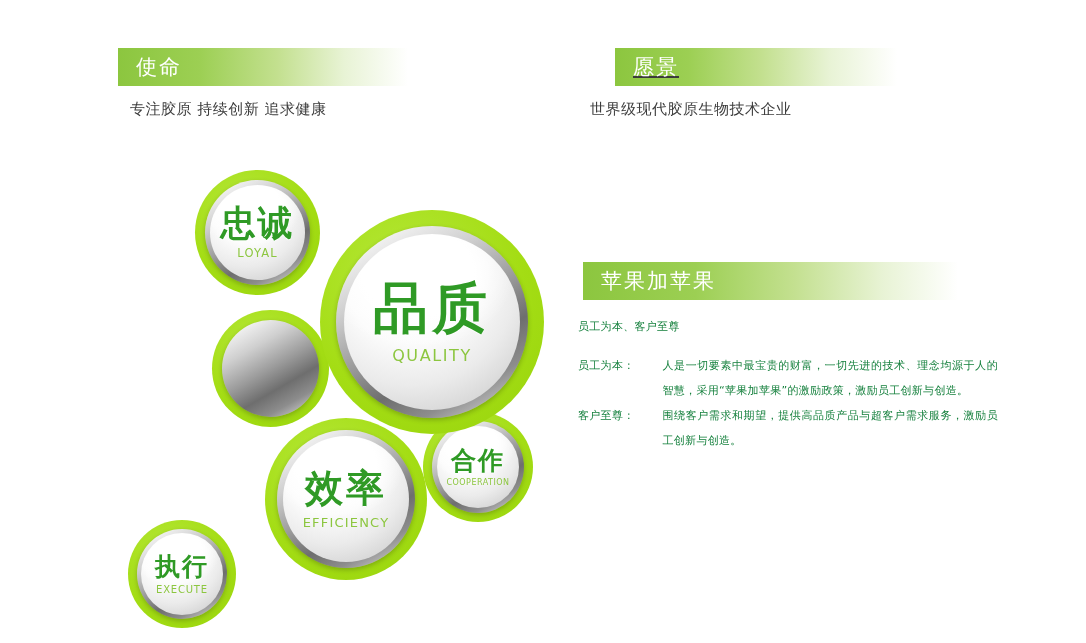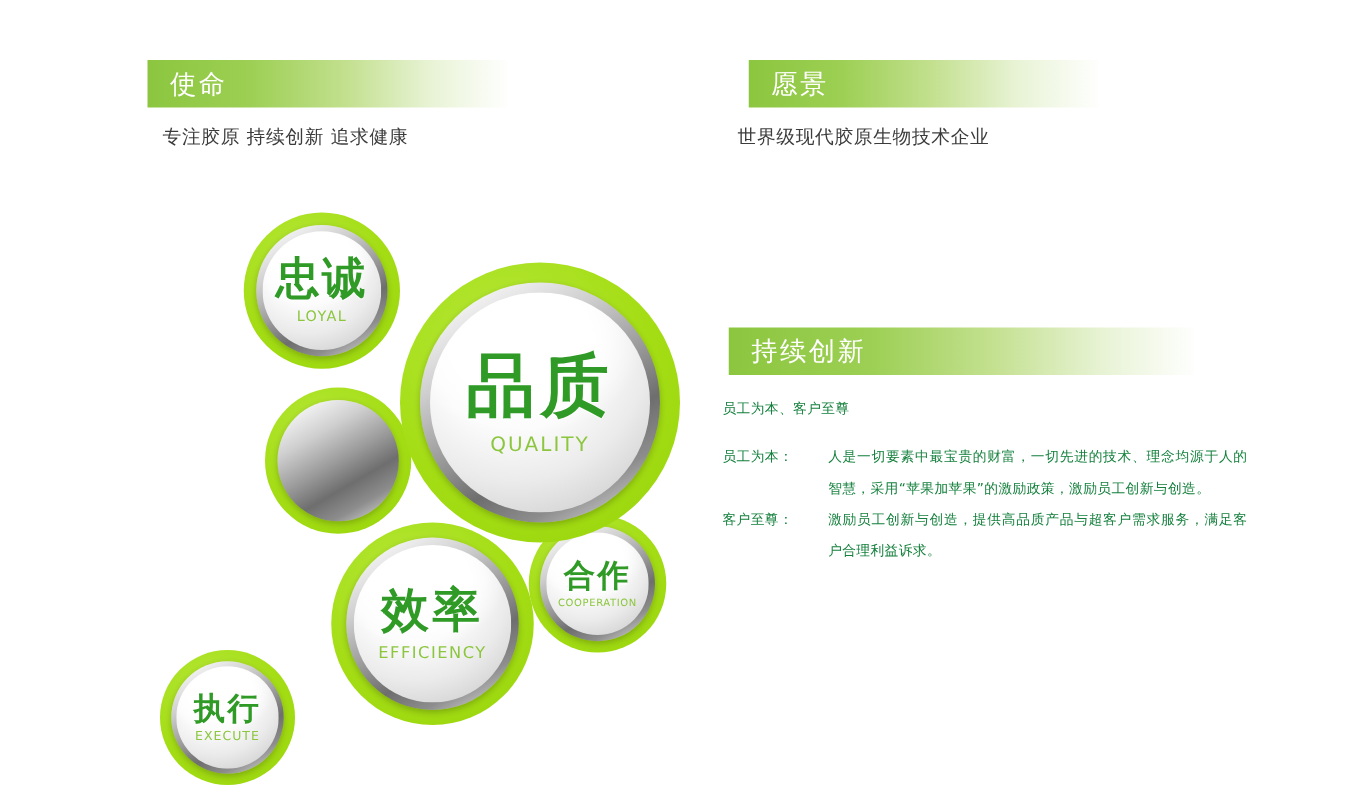--- a/index.html
+++ b/index.html
@@ -46,21 +46,21 @@
     background: linear-gradient(to right, #8cc63f 0%, #9ccf53 28%, #c3e08f 55%, #e8f3d5 78%, #ffffff 100%);
   }
   .bar-vision .bar-fill {
     background: linear-gradient(to right, #8cc63f 0%, #9ccf53 26%, #c3e08f 52%, #e8f3d5 76%, #ffffff 100%);
   }
   .bar-philosophy .bar-fill {
     background: linear-gradient(to right, #8cc63f 0%, #9ccf53 30%, #c3e08f 56%, #e8f3d5 80%, #ffffff 100%);
   }
 
   #mission-bar   { left: 118px; top: 48px; width: 290px; }
-  #vision-bar    { left: 599px; top: 48px; width: 282px; }
+  #vision-bar    { left: 615px; top: 48px; width: 282px; text-decoration: underline; }
   #philosophy-bar{ left: 583px; top: 262px; width: 375px; }
 
   
   .body-text {
     position: absolute;
     font-size: 15px;
     line-height: 26px;
     color: #3c3c3c;
     letter-spacing: 0.5px;
     white-space: nowrap;
@@ -211,34 +211,34 @@
   <div class="body-text" id="mission-text">专注胶原  持续创新  追求健康</div>
 
   <div class="section-bar bar-vision" id="vision-bar">
     <div class="bar-fill"></div>
     <span class="bar-title">愿景</span>
   </div>
   <div class="body-text" id="vision-text">世界级现代胶原生物技术企业</div>
 
   <div class="section-bar bar-philosophy" id="philosophy-bar">
     <div class="bar-fill"></div>
-    <span class="bar-title">持续创新</span>
+    <span class="bar-title">苹果加苹果</span>
   </div>
 
   <div id="philosophy-body">
     <p class="phil-lead">员工为本、客户至尊</p>
 
     <div class="phil-item">
       <span class="phil-label">员工为本：</span>
       <span class="phil-desc">人是一切要素中最宝贵的财富，一切先进的技术、理念均源于人的智慧，采用“苹果加苹果”的激励政策，激励员工创新与创造。</span>
     </div>
 
     <div class="phil-item">
       <span class="phil-label">客户至尊：</span>
-      <span class="phil-desc">激励员工创新与创造，提供高品质产品与超客户需求服务，满足客户合理利益诉求。</span>
+      <span class="phil-desc">围绕客户需求和期望，提供高品质产品与超客户需求服务，激励员工创新与创造。</span>
     </div>
   </div>
 
   <div id="bubble-cluster">
 
     <div class="bubble" id="bubble-quality">
       <div class="bevel"></div>
       <div class="face">
         <span class="label-cn">品质</span>
         <span class="label-en">QUALITY</span>

